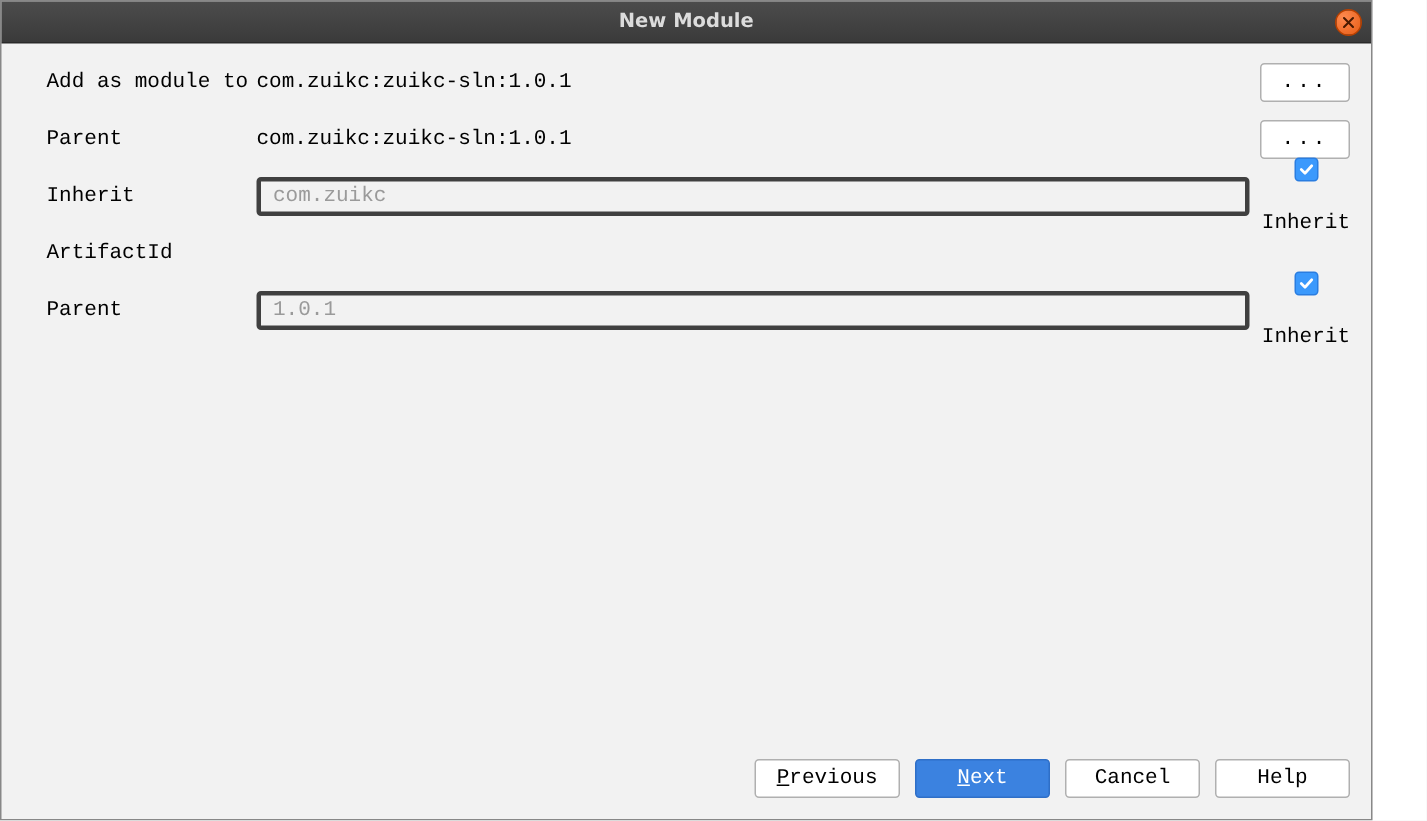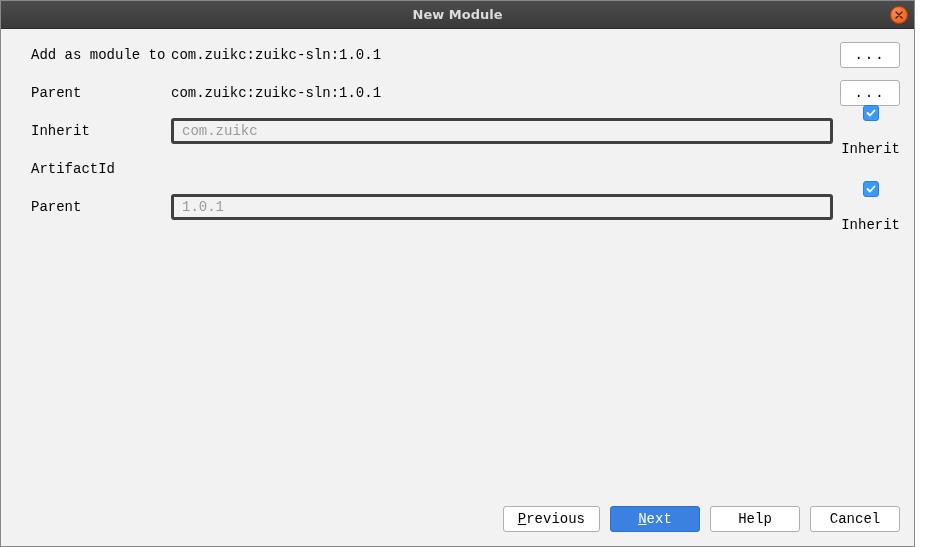--- a/index.html
+++ b/index.html
@@ -112,17 +112,17 @@
         </div>
         <span class="inherit-label">Inherit</span>
       </div>
     </div>
 
   </div>
 
   <div class="button-bar">
     <div class="btn"><span class="underline">P</span>revious</div>
     <div class="btn primary"><span class="underline">N</span>ext</div>
+    <div class="btn">Cancel</div>
     <div class="btn">Help</div>
-    <div class="btn">Cancel</div>
   </div>
 
 </div>
 
 </body></html>

